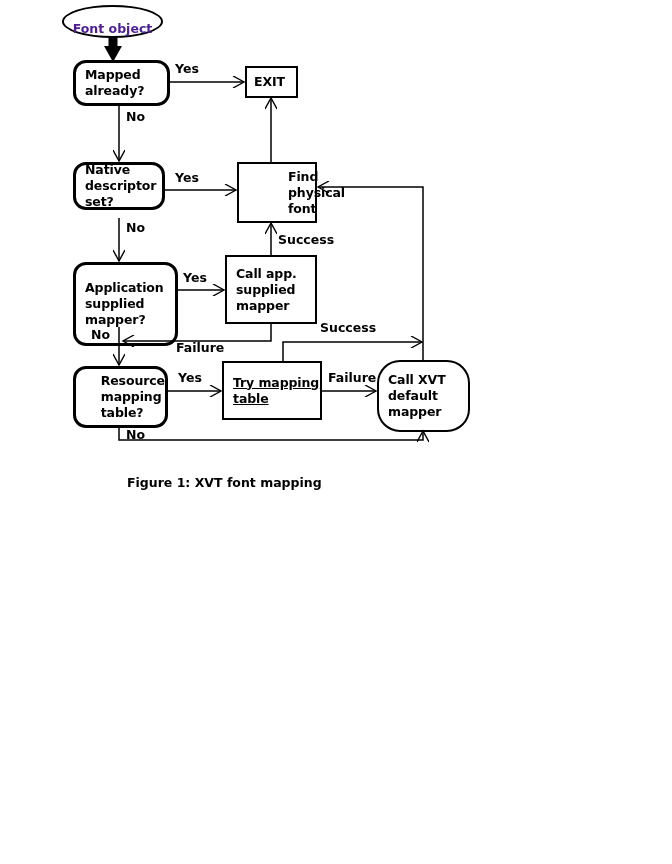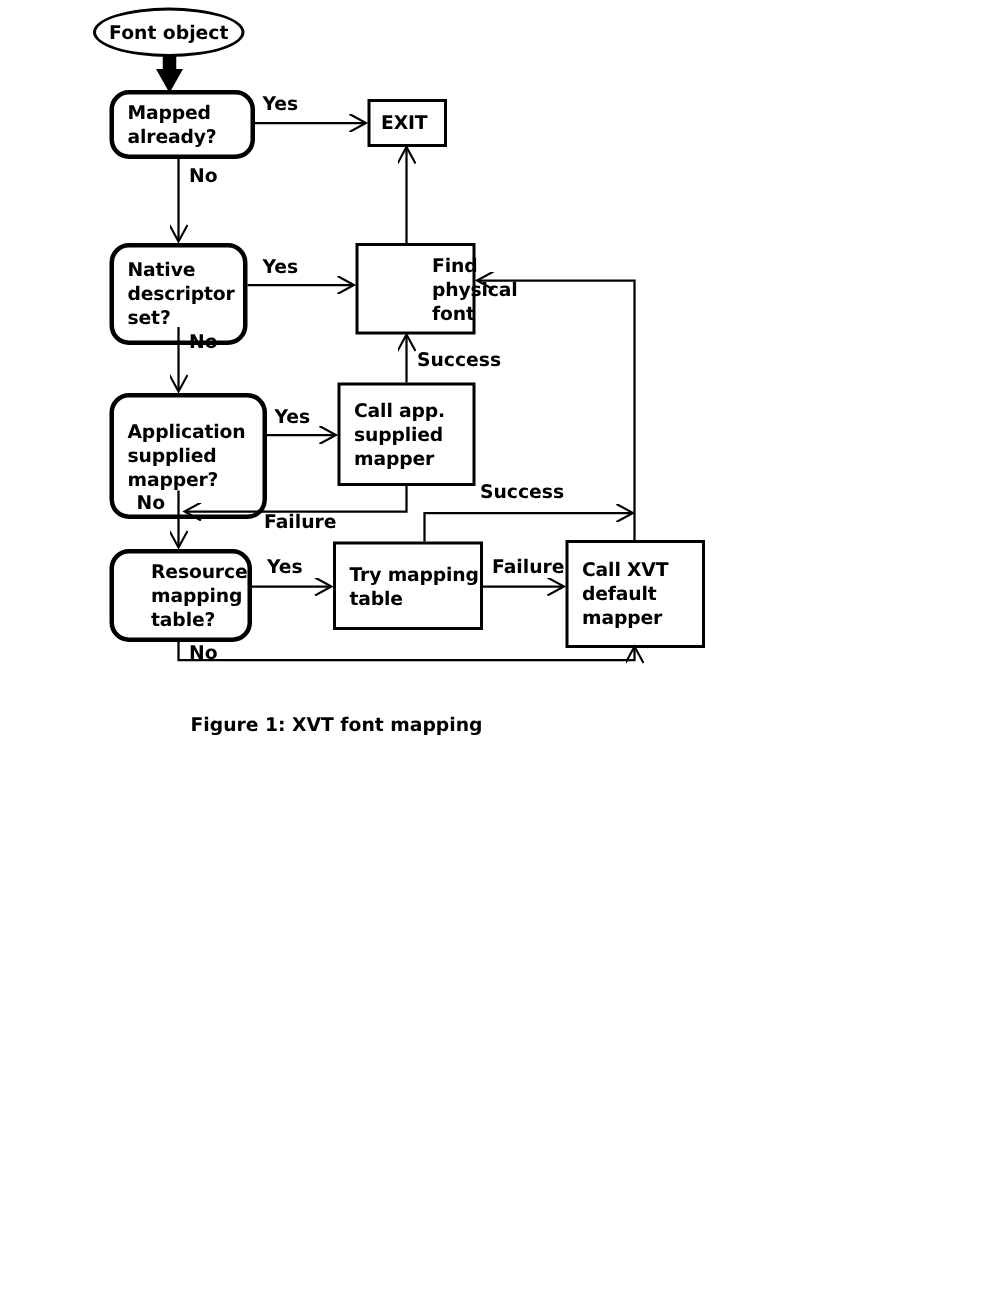--- a/index.html
+++ b/index.html
@@ -48,25 +48,25 @@
   }
   .node.exit-node .txt {
     padding-left: 7px;
   }
   .ellipse {
     position: absolute;
     box-sizing: border-box;
     border: 2px solid #000000;
     border-radius: 50%;
     display: flex;
-    align-items: center;
+    align-items: flex-end;
     justify-content: center;
     font-weight: bold;
     font-size: 12.5px;
-    color: #000000;
+    color: #4c1d95;
   }
   .edge-label {
     position: absolute;
     font-weight: bold;
     font-size: 12.5px;
     color: #000000;
     white-space: nowrap;
     line-height: 14px;
   }
   .caption {
@@ -145,21 +145,21 @@
 
 <div class="node terminal" style="left:73px; top:60px; width:97px; height:46px;">
   <span class="txt">Mapped
 already?</span>
 </div>
 
 <div class="node process exit-node" style="left:245px; top:66px; width:53px; height:32px;">
   <span class="txt">EXIT</span>
 </div>
 
-<div class="node terminal" style="left:73px; top:162px; width:92px; height:68px;">
+<div class="node terminal" style="left:73px; top:162px; width:92px; height:48px;">
   <span class="txt">Native
 descriptor
 set?</span>
 </div>
 
 <div class="node process" style="left:237px; top:162px; width:80px; height:61px;padding-left:40px;">
   <span class="txt">Find
 physical
 font</span>
 </div>
@@ -175,26 +175,26 @@
 supplied
 mapper</span>
 </div>
 
 <div class="node terminal" style="left:73px; top:366px; width:95px; height:62px;justify-content:flex-end;">
   <span class="txt">Resource
 mapping
 table?</span>
 </div>
 
-<div class="node process" style="left:222px; top:361px; width:100px; height:59px;">
+<div class="node process" style="left:222px; top:361px; width:100px; height:59px;text-decoration:underline;">
   <span class="txt">Try mapping
 table</span>
 </div>
 
-<div class="node process" style="left:377px; top:360px; width:93px; height:72px;">
+<div class="node process" style="left:377px; top:360px; width:93px; height:72px;border-radius:23px;">
   <span class="txt">Call XVT
 default
 mapper</span>
 </div>
 
 <div class="edge-label" style="left:175px; top:62px;">Yes</div>
 
 <div class="edge-label" style="left:126px; top:110px;">No</div>
 
 <div class="edge-label" style="left:175px; top:171px;">Yes</div>

